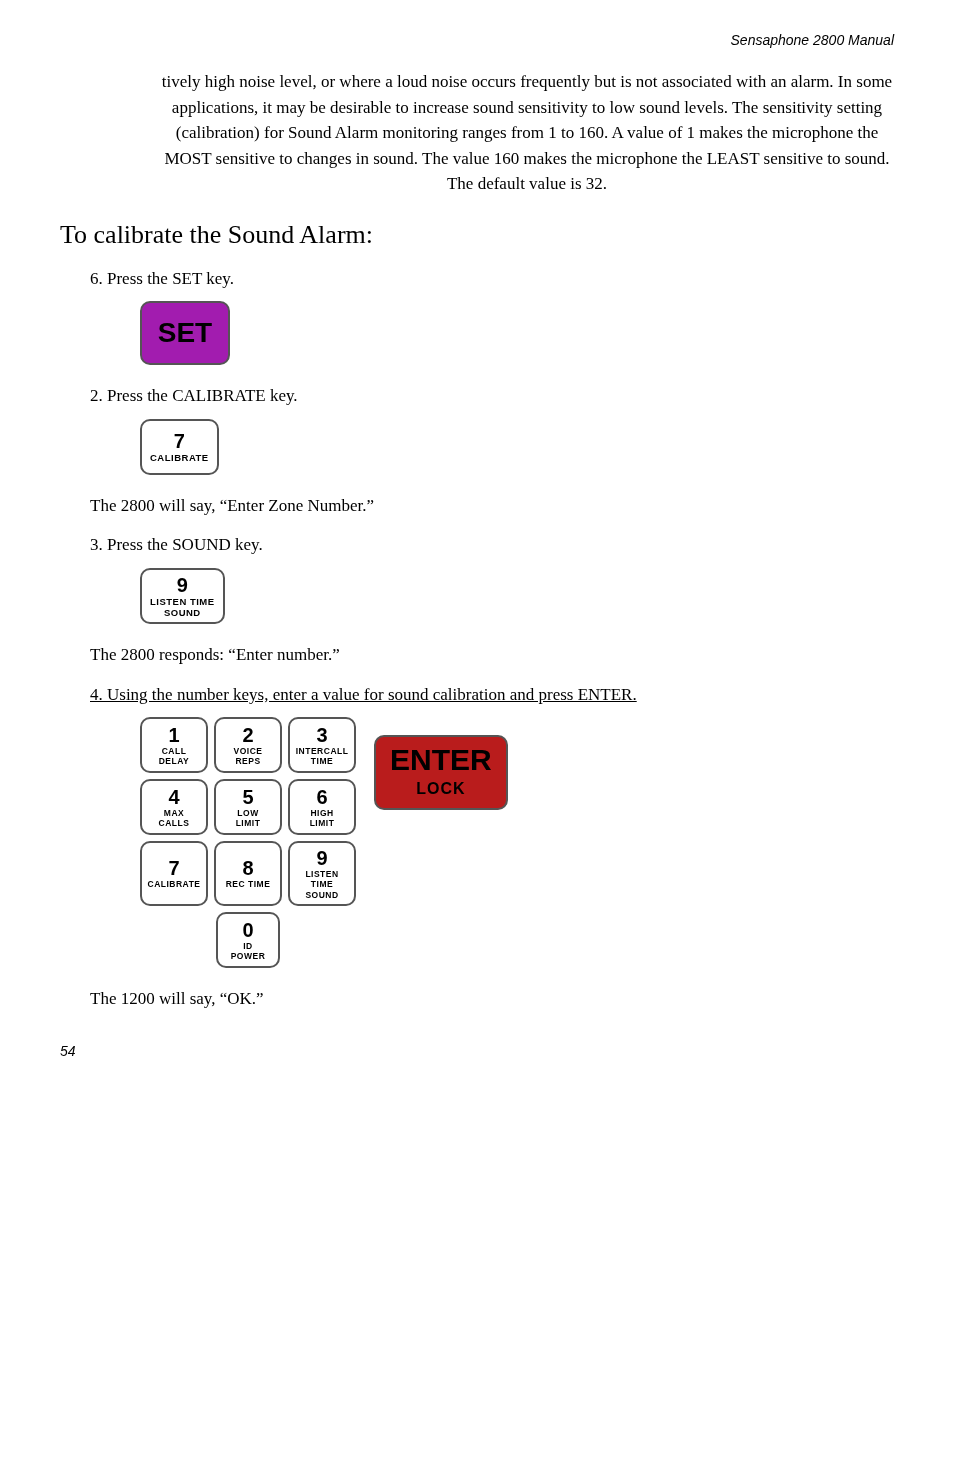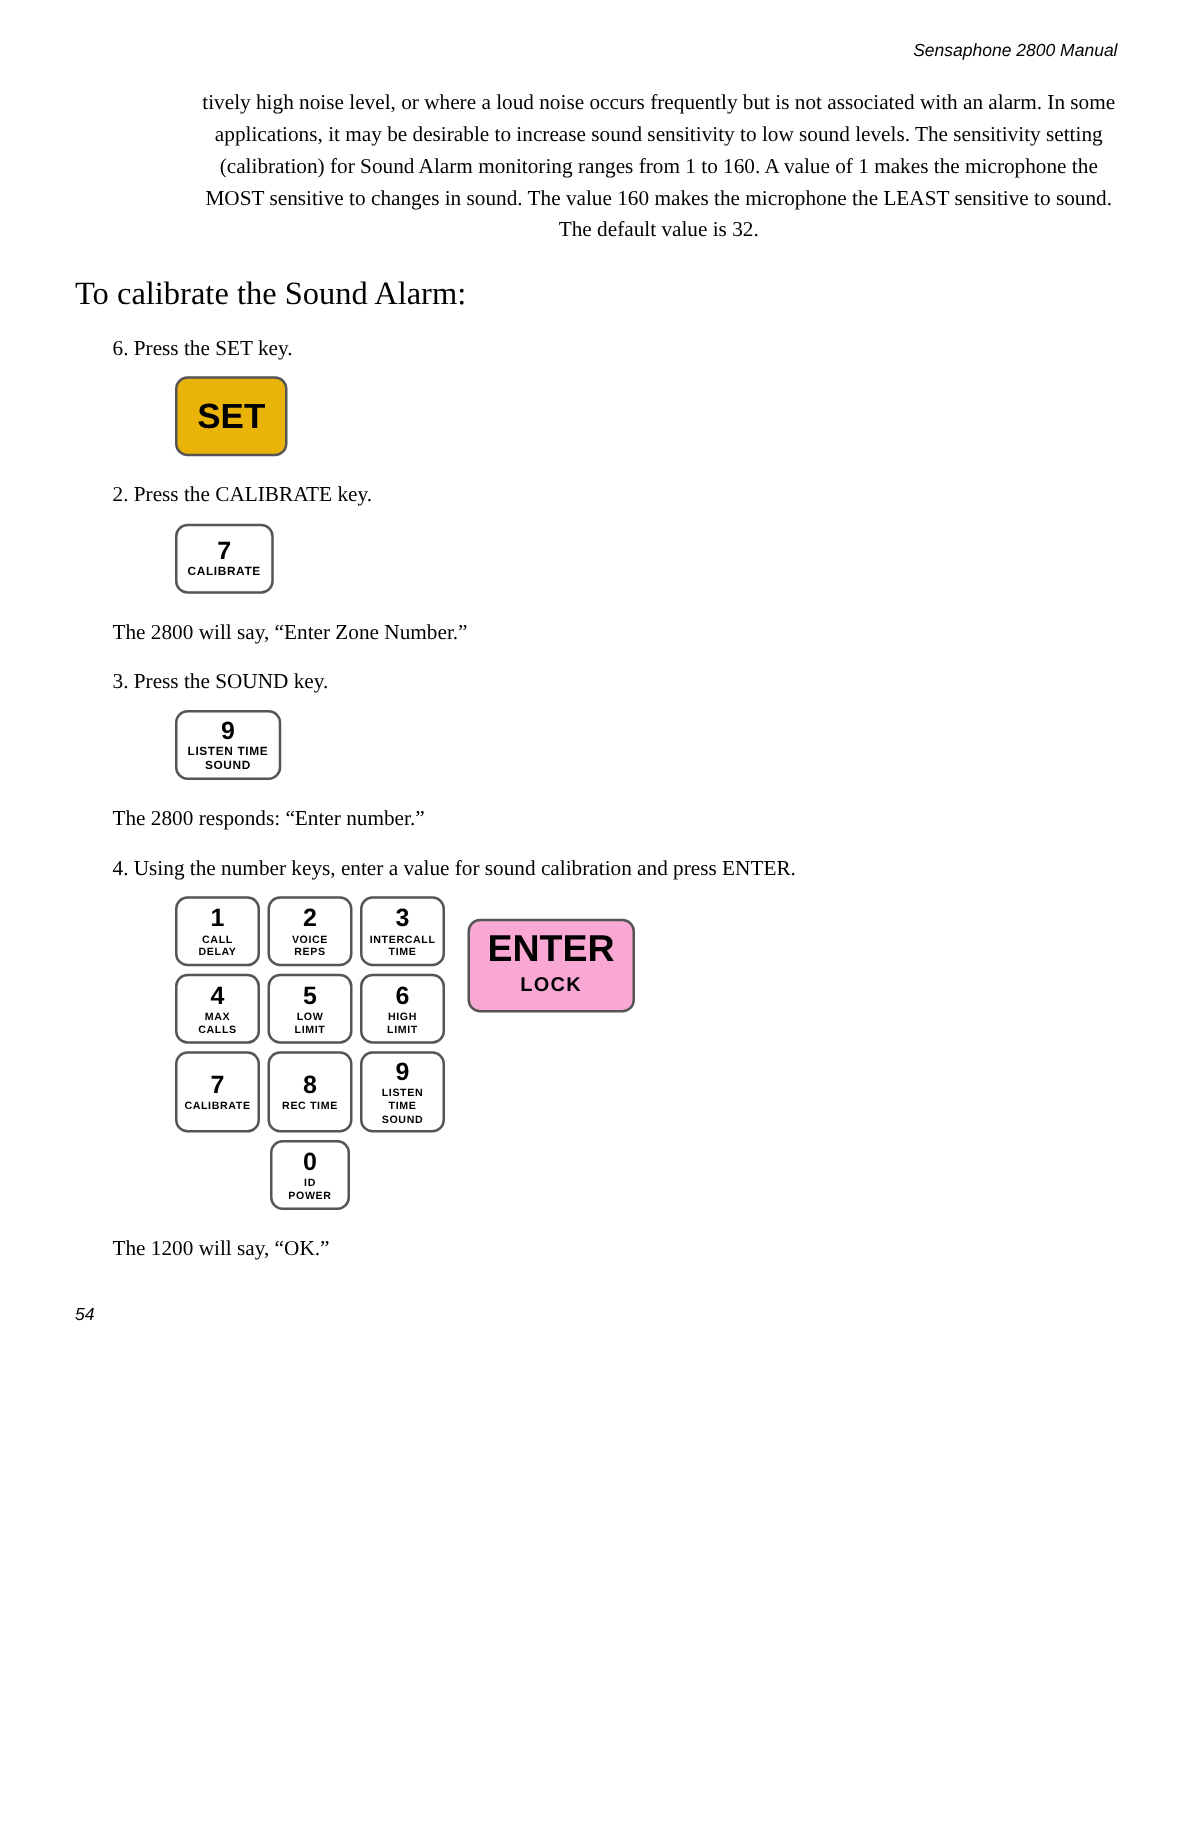--- a/index.html
+++ b/index.html
@@ -79,21 +79,21 @@
     .key-label-small {
       font-size: 8.5px;
     }
     .enter-btn {
       display: flex;
       flex-direction: column;
       align-items: center;
       justify-content: center;
       border: 2px solid #555;
       border-radius: 10px;
-      background: #f9a8d4;
+      background: #b91c1c;
       padding: 0 14px;
       min-width: 78px;
       min-height: 75px;
       cursor: default;
     }
     .enter-text {
       font-size: 30px;
       font-weight: bold;
       font-family: Arial, sans-serif;
       line-height: 1;
@@ -104,21 +104,21 @@
       font-weight: bold;
       letter-spacing: 1px;
       margin-top: 2px;
     }
     .set-btn {
       display: flex;
       align-items: center;
       justify-content: center;
       border: 2px solid #555;
       border-radius: 10px;
-      background: #eab308;
+      background: #a21caf;
       width: 90px;
       height: 64px;
       cursor: default;
     }
     .set-text {
       font-size: 28px;
       font-weight: bold;
       font-family: Arial, sans-serif;
     }
     .response-text {
@@ -143,20 +143,21 @@
     .page-number {
       font-style: italic;
       font-size: 14px;
       margin-top: 30px;
       font-family: Liberation Sans, sans-serif;
     }
     .step-4 {
       margin-left: 30px;
       margin-bottom: 8px;
       font-size: 17px;
+      text-decoration: underline;
     }
   </style>
 </head>
 <body>
 
 <div class="manual-header">
   <span>Sensaphone 2800 Manual</span>
 </div>
 
 <div class="indented-para">

